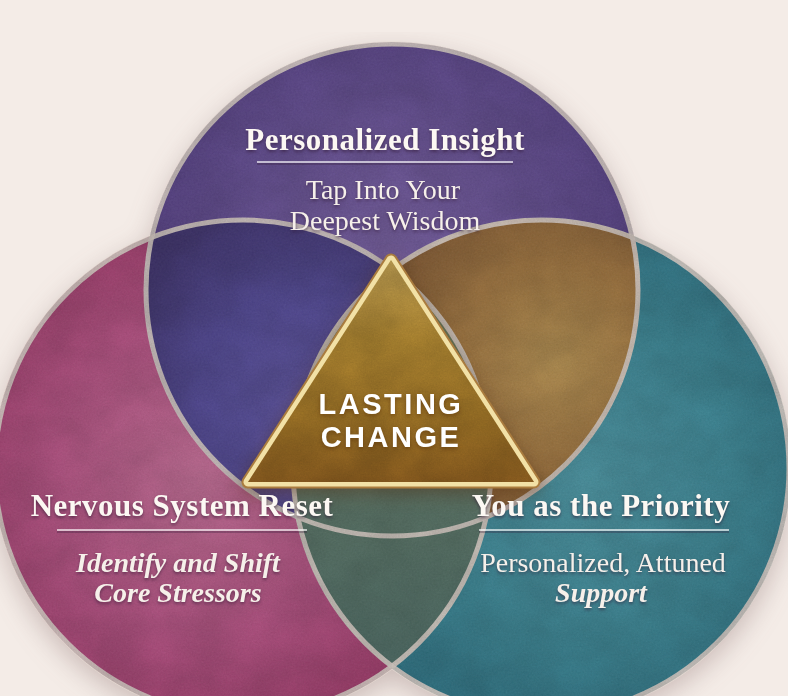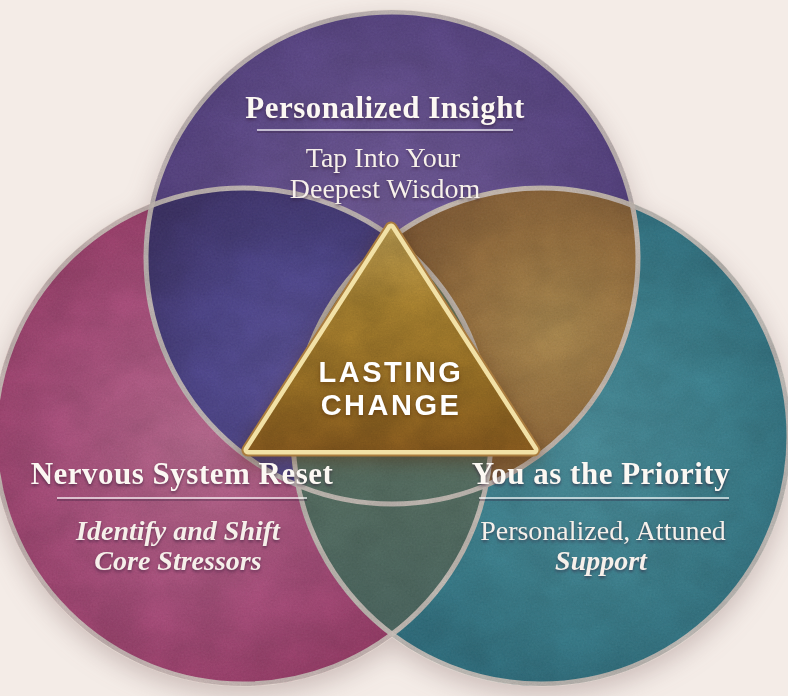--- a/index.html
+++ b/index.html
@@ -4,21 +4,21 @@
 <style>
   html, body {
     margin: 0;
     padding: 0;
     background: #f4ece7;
     width: 788px;
     height: 696px;
     overflow: hidden;
     font-family: "Liberation Serif", serif;
   }
-  #stage { position: relative; width: 788px; height: 548px; }
+  #stage { position: relative; width: 788px; height: 548px; margin-top: 32px; }
   svg { display: block; }
   .circle-shadow { filter: drop-shadow(0px 9px 13px rgba(110, 75, 75, 0.30)); }
   .ring { fill: none; stroke: #e6dad2; stroke-width: 5; opacity: 0.92; }
 
   .triangle-group { filter: drop-shadow(0px 6px 9px rgba(80, 45, 15, 0.45)); }
   .tri-rim   { fill: none; stroke: #aa7c3e; stroke-width: 13; stroke-linejoin: round; }
   .tri-main  { fill: url(#gradGold); stroke: #f2e1a6; stroke-width: 9; stroke-linejoin: round; paint-order: stroke; }
 
   .vtitle {
     font-family: "Liberation Serif", serif;

